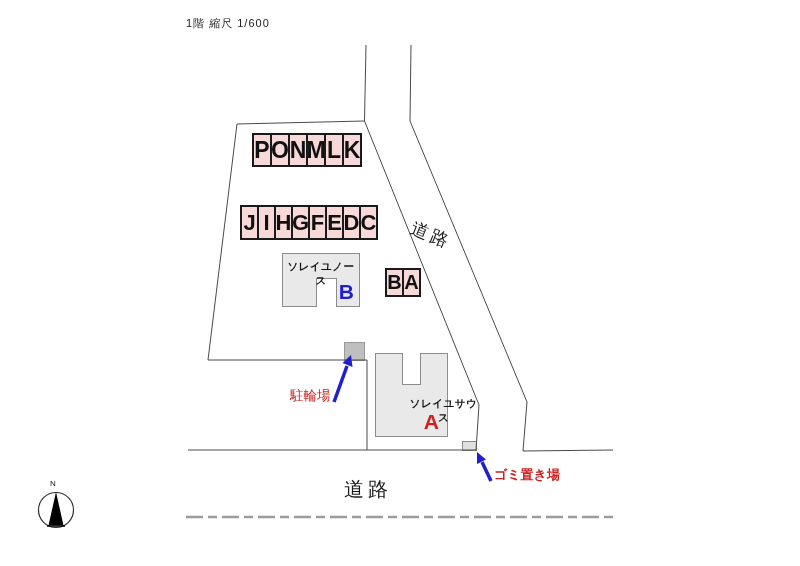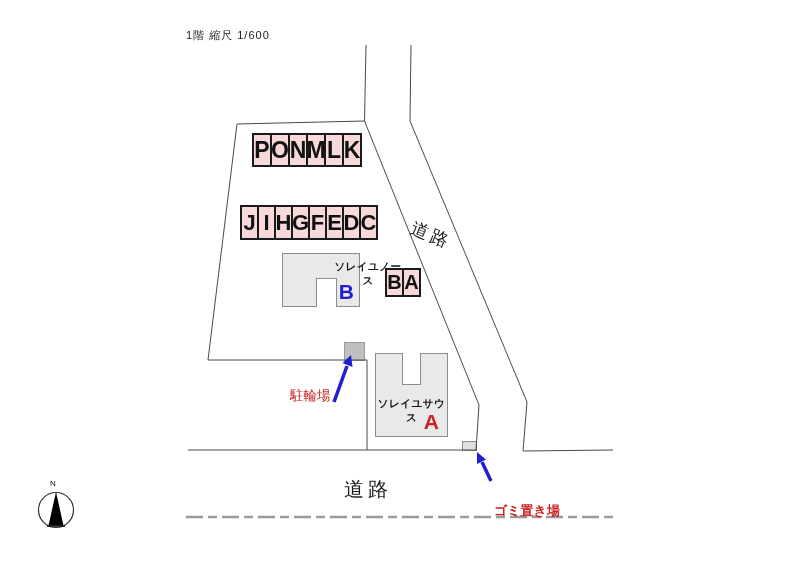--- a/index.html
+++ b/index.html
@@ -1,21 +1,21 @@
 <!DOCTYPE html>
 <html><head>
 <meta charset="utf-8">
 <style>
   html,body{margin:0;padding:0;background:#ffffff;}
   .canvas{position:relative;width:800px;height:566px;background:#fff;overflow:hidden;
           font-family:"Liberation Sans","DejaVu Sans",sans-serif;}
   .lines{position:absolute;left:0;top:0;width:800px;height:566px;z-index:3;pointer-events:none;}
   .txt{position:absolute;z-index:4;white-space:nowrap;color:#1a1a1a;}
 
-  #title{left:186px;top:28px;font-size:11px;letter-spacing:1px;}
+  #title{left:186px;top:16px;font-size:11px;letter-spacing:1px;}
 
   
   .prow{position:absolute;display:flex;z-index:2;}
   #row1{left:252px;top:133px;}
   #row2{left:240px;top:205px;}
   #row3{left:385px;top:268px;}
   .pcell{box-sizing:border-box;background:#f8d9d9;border:2px solid #1a1a1a;
          display:flex;align-items:center;justify-content:center;
          font-weight:bold;color:#111;margin-left:-2px;}
   .pcell:first-child{margin-left:0;}
@@ -27,38 +27,38 @@
   .bld{position:absolute;box-sizing:border-box;background:#e9e9e9;border:1px solid #8c8c8c;}
   #bldB{left:282px;top:253px;width:78px;height:54px;}
   #bldA{left:375px;top:353px;width:73px;height:84px;}
   .notch{position:absolute;background:#fff;box-sizing:border-box;}
   #bldB .notch{left:33px;bottom:-1px;width:21px;height:29px;
                border:1px solid #8c8c8c;border-bottom:none;}
   #bldA .notch{left:26px;top:-1px;width:19px;height:32px;
                border:1px solid #8c8c8c;border-top:none;}
   .bname{position:absolute;width:100%;text-align:center;font-weight:bold;
          font-size:10.5px;color:#111;letter-spacing:0.5px;}
-  #bldB .bname{top:6px;margin-left:47px;}
-  #bldA .bname{top:43px;}
+  #bldB .bname{top:6px;}
+  #bldA .bname{top:43px;padding-left:32px;}
   .unit{position:absolute;font-weight:bold;font-size:21px;}
   #bldB .unit{right:5px;bottom:2px;color:#1f1fd0;}
   #bldA .unit{right:8px;bottom:2px;color:#d01f1f;}
 
   
   #bikebox{position:absolute;left:344px;top:342px;width:21px;height:19px;
            background:#bfbfbf;border:1px solid #9a9a9a;box-sizing:border-box;}
   #trashbox{position:absolute;left:462px;top:441px;width:15px;height:10px;
             background:#e0e0e0;border:1px solid #8c8c8c;box-sizing:border-box;}
 
   
   #road-right{left:416px;top:216px;font-size:18px;letter-spacing:3px;
               transform:rotate(22deg);transform-origin:left top;}
   #road-bottom{left:344px;top:476px;font-size:20px;letter-spacing:4px;}
   #bike-label{left:290px;top:387px;font-size:13.5px;font-weight:normal;color:#cc2020;}
-  #trash-label{left:494px;top:466px;font-size:13px;font-weight:bold;color:#cc2020;margin-top:36px;}
+  #trash-label{left:494px;top:466px;font-size:13px;font-weight:bold;color:#cc2020;}
   #north-label{left:50px;top:479px;font-size:8px;color:#111;}
 </style>
 </head>
 <body>
 
 <div class="canvas">
 
   <svg class="lines" viewBox="0 0 800 566">
 
     <polyline points="237,124 364.5,121" fill="none" stroke="#4a4a4a" stroke-width="1"></polyline>

